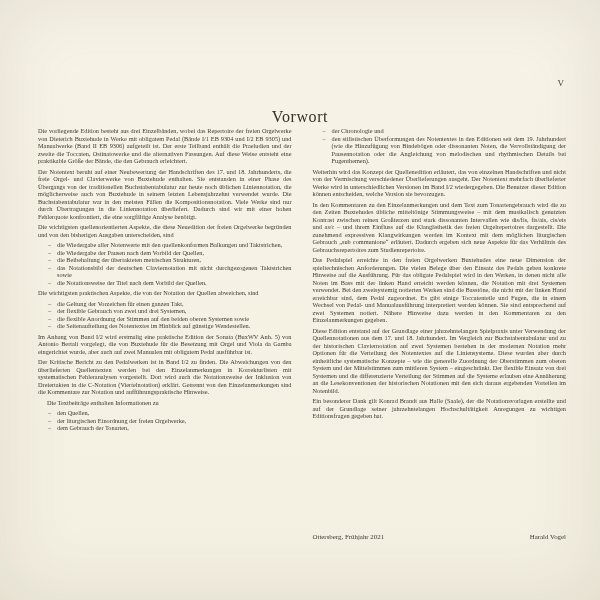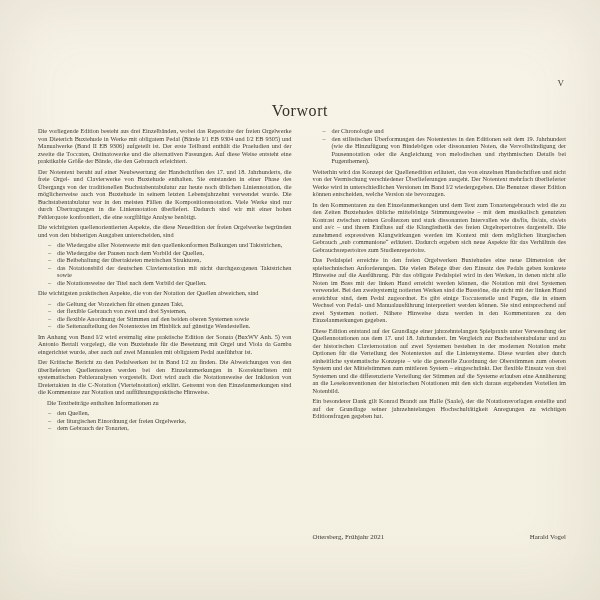--- a/index.html
+++ b/index.html
@@ -13,21 +13,21 @@
   .page{
     position:absolute;inset:0;
     background:linear-gradient(180deg,#f7f3e7 0%,#f5f1e3 60%,#f3efe1 100%);
     box-shadow:inset 0 0 70px rgba(120,108,78,.14);
   }
   .pagenum{
     position:absolute;top:78px;right:36px;
     font-size:9px;color:#46423a;
   }
   .title{
-    position:absolute;top:102px;left:0;right:0;
+    position:absolute;top:108px;left:0;right:0;
     margin:0;text-align:center;
     font-size:16px;font-weight:normal;letter-spacing:.6px;
     color:#35322a;
   }
   .columns{
     position:absolute;top:127px;left:38px;right:34px;bottom:60px;
     display:flex;gap:21px;
   }
   .col{
     flex:1;

